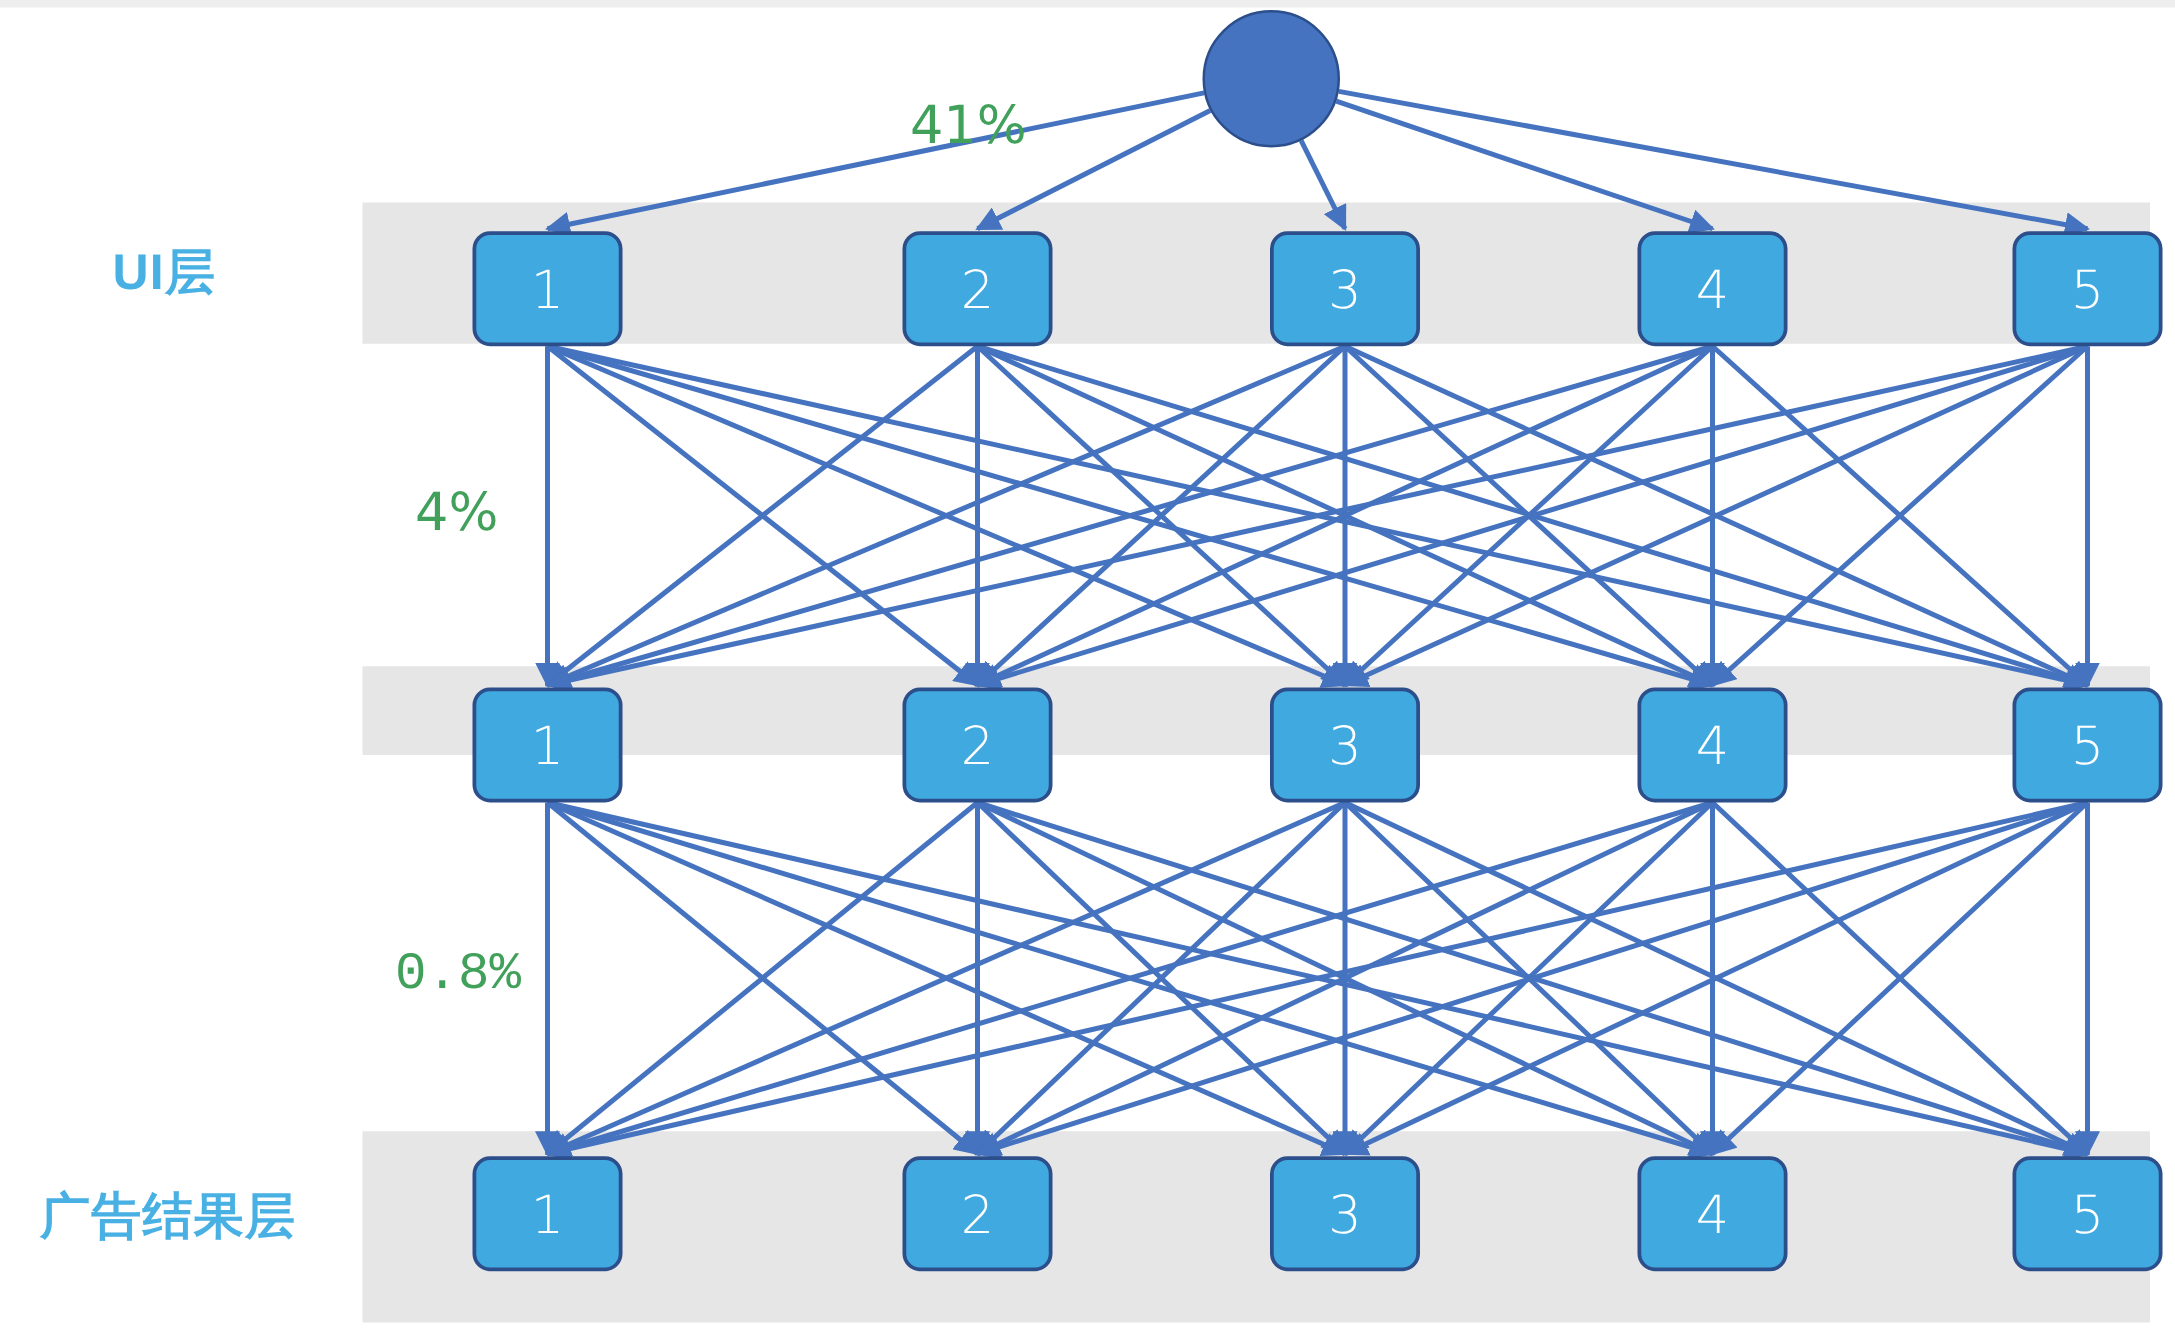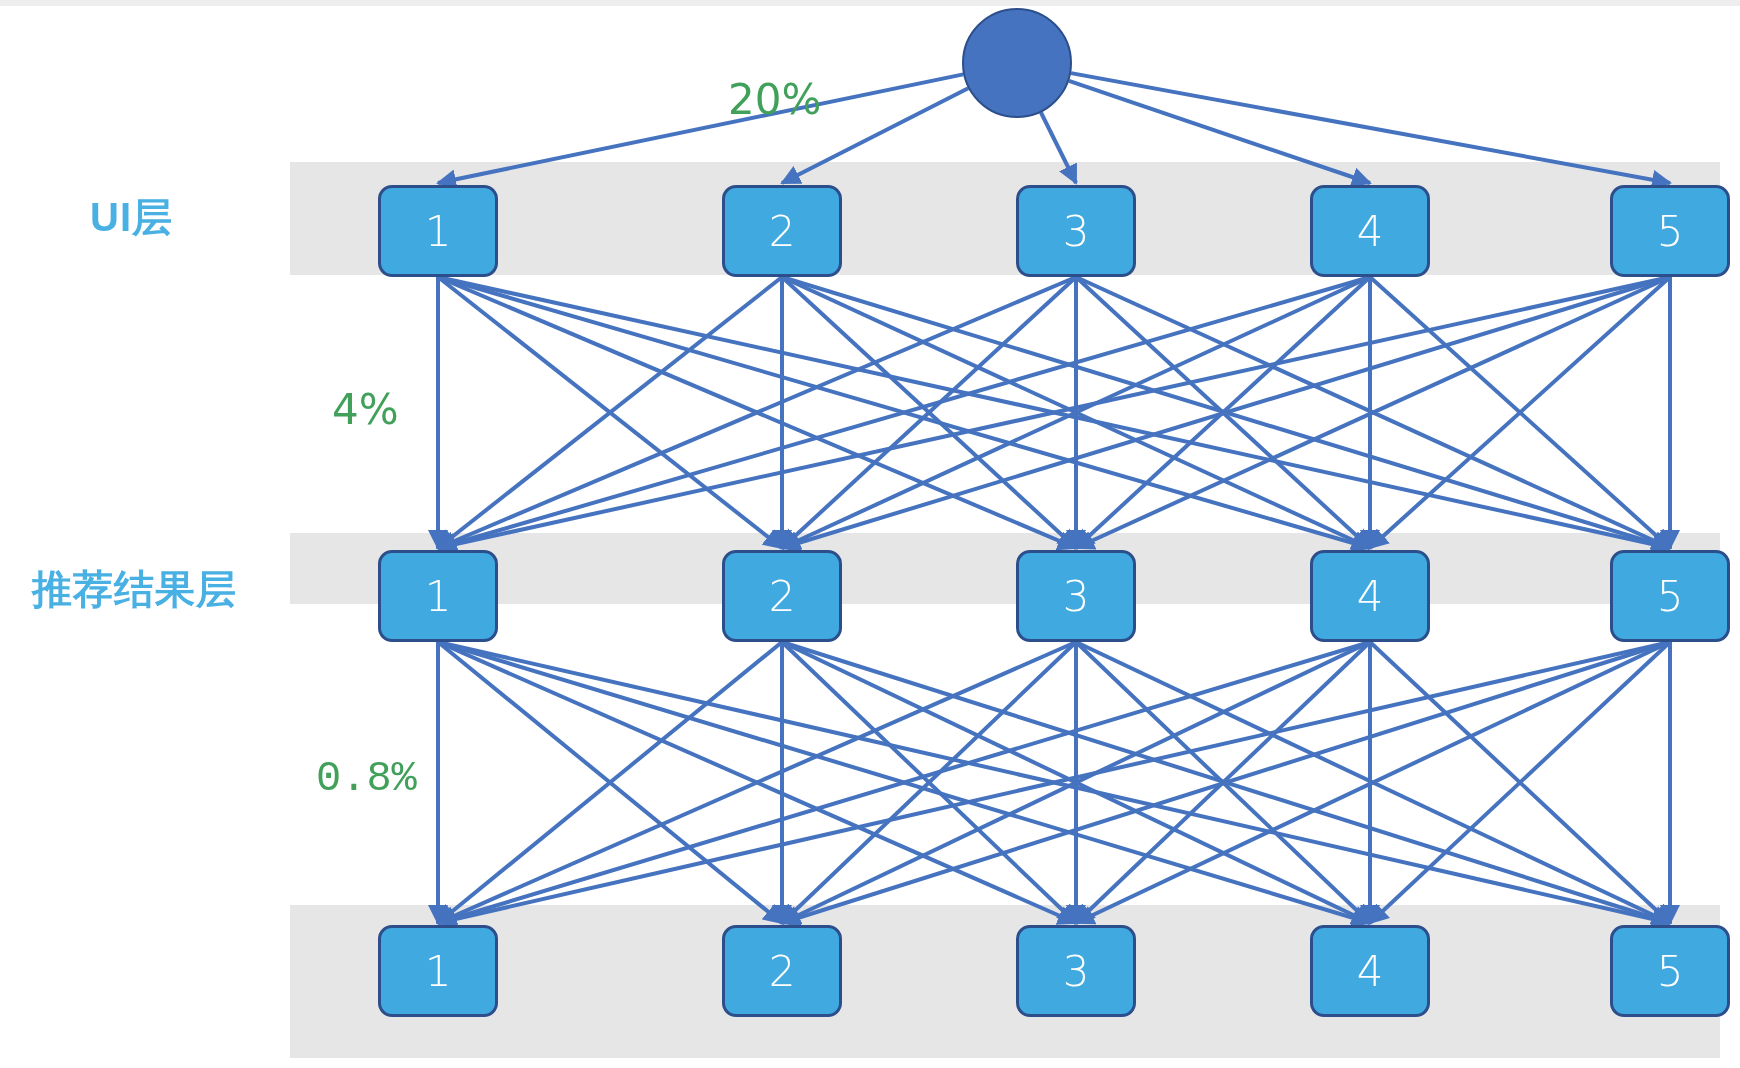--- a/index.html
+++ b/index.html
@@ -151,23 +151,23 @@
         <line x1="1370" y1="642" x2="1670" y2="923" marker-end="url(#arrow)"></line>
         <line x1="1670" y1="642" x2="438" y2="923" marker-end="url(#arrow)"></line>
         <line x1="1670" y1="642" x2="782" y2="923" marker-end="url(#arrow)"></line>
         <line x1="1670" y1="642" x2="1076" y2="923" marker-end="url(#arrow)"></line>
         <line x1="1670" y1="642" x2="1370" y2="923" marker-end="url(#arrow)"></line>
         <line x1="1670" y1="642" x2="1670" y2="923" marker-end="url(#arrow)"></line>
       </g>
   </svg>
 
   <div class="layer-label" style="left:90px;top:190px;">UI层</div>
-  <div class="layer-label" style="left:32px;top:562px;">推荐结果层</div>
+  <div class="layer-label" style="left:32px;top:945px;">广告结果层</div>
 
-  <div class="pct-label" style="left:728px;top:75px;">20%</div>
+  <div class="pct-label" style="left:728px;top:75px;">41%</div>
   <div class="pct-label" style="left:332px;top:385px;">4%</div>
   <div class="pct-label" style="left:316px;top:755px;font-family:Liberation Mono, monospace;">0.8%</div>
 
   <div class="root-node" style="left:962px;top:8px;"></div>
 
   <div id="nodes">
       <div class="node" style="left: 378px; top: 185px;">1</div>
       <div class="node" style="left: 722px; top: 185px;">2</div>
       <div class="node" style="left: 1016px; top: 185px;">3</div>
       <div class="node" style="left: 1310px; top: 185px;">4</div>

